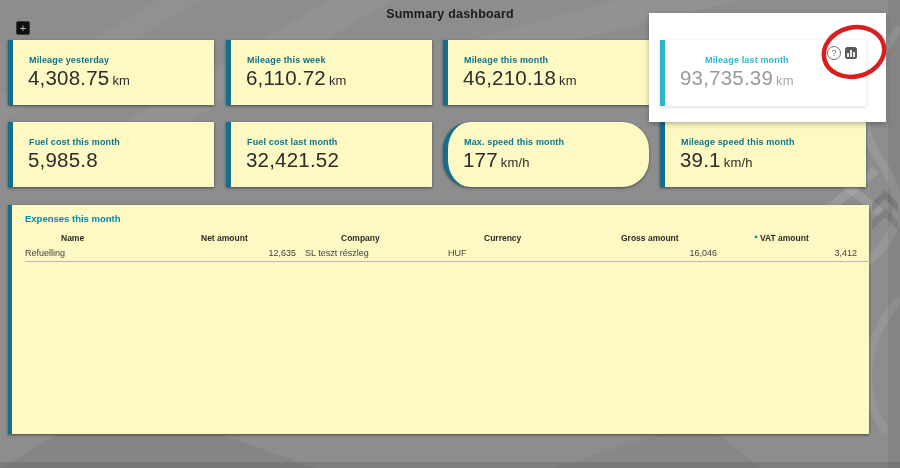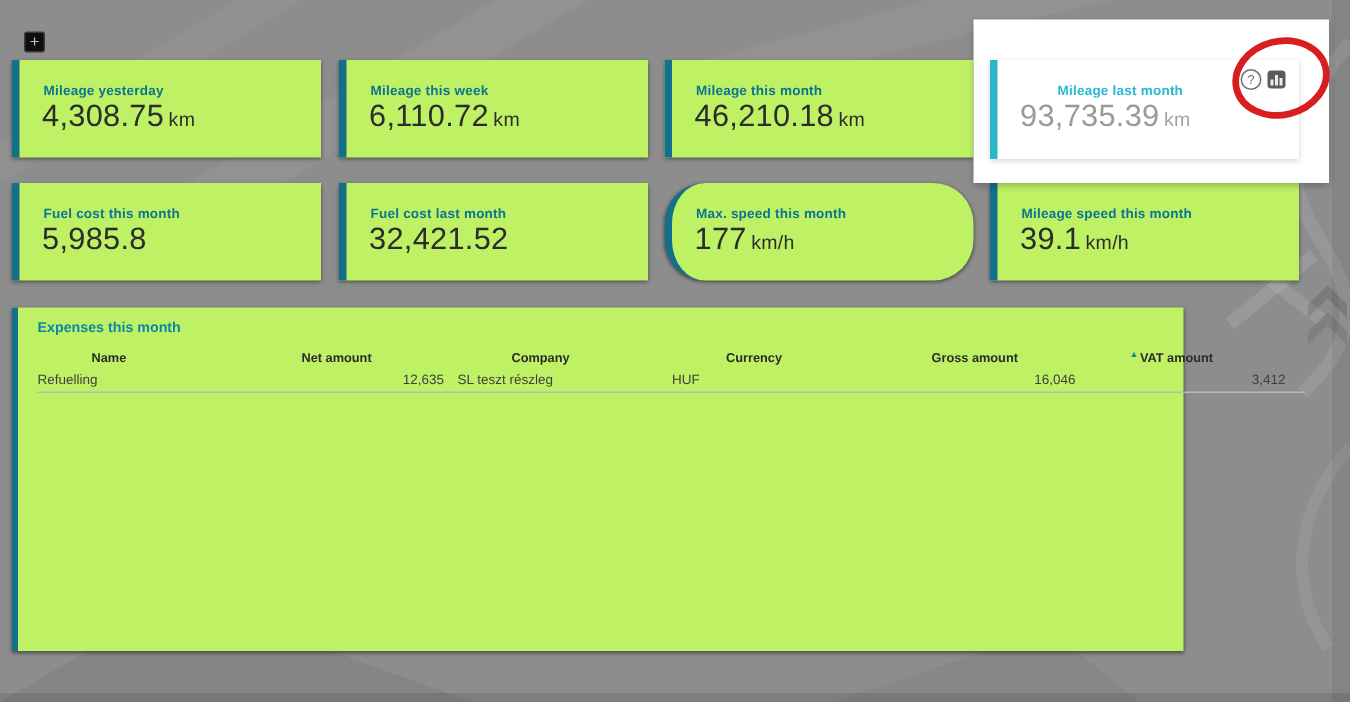--- a/index.html
+++ b/index.html
@@ -8,21 +8,21 @@
   .bg-decor{position:absolute;left:0;top:0;z-index:0;pointer-events:none;}
 
   .page-title{position:absolute;top:7px;left:0;width:100%;text-align:center;
     font-size:12.5px;font-weight:bold;color:#1c1c1c;letter-spacing:.2px;z-index:1;margin:0;}
 
   .add-btn{position:absolute;left:16px;top:21px;width:14px;height:14px;
     background:#0e0e0e;border:1px solid #3a3a3a;border-radius:2px;color:#c9bfa8;
     font-size:11px;line-height:11px;text-align:center;padding:0;cursor:pointer;z-index:1;}
 
   
-  .card{position:absolute;width:206px;height:65px;background:#bef264;
+  .card{position:absolute;width:206px;height:65px;background:#fef9c3;
     border-left:5px solid #14708a;box-sizing:border-box;
     box-shadow:0 1px 3px rgba(0,0,0,.32),0 1px 2px rgba(0,0,0,.2);z-index:1;}
   .card .lbl{display:block;margin:15px 0 1px 16px;font-size:9px;font-weight:bold;
     color:#0b7491;letter-spacing:.15px;}
   .card .val{display:block;margin:0 0 0 15px;font-size:20.5px;color:#2c2c2c;letter-spacing:.2px;}
   .card .unit{font-size:13px;margin-left:3px;color:#2c2c2c;text-align:right;}
   .c0{left:8px;top:40px;}  .c1{left:226px;top:40px;}  .c2{left:443px;top:40px;}
   .c4{left:8px;top:122px;} .c5{left:226px;top:122px;} .c6{left:443px;top:122px;border-radius:27px;} .c7{left:660px;top:122px;}
 
   
@@ -36,21 +36,21 @@
   .hl-icons{position:absolute;top:6px;right:9px;display:flex;gap:4px;align-items:center;}
   .help-icon{width:12px;height:12px;border:1.4px solid #6f6f6f;border-radius:50%;
     color:#6f6f6f;font-size:8.5px;line-height:12px;text-align:center;cursor:pointer;}
   .chart-icon{width:12px;height:12px;background:#5a5a5a;border-radius:2.5px;cursor:pointer;
     display:flex;align-items:flex-end;justify-content:center;gap:1px;padding-bottom:2px;box-sizing:border-box;}
   .chart-icon i{display:block;width:2px;background:#ececec;}
   .chart-icon .b1{height:4px;} .chart-icon .b2{height:7px;} .chart-icon .b3{height:5px;}
   .red-circle{position:absolute;left:812px;top:19px;z-index:4;pointer-events:none;}
 
   
-  .expenses{position:absolute;left:8px;top:205px;width:781px;height:229px;background:#bef264;
+  .expenses{position:absolute;left:8px;top:205px;width:861px;height:229px;background:#fef9c3;
     border-left:4px solid #14708a;box-sizing:border-box;
     box-shadow:0 1px 3px rgba(0,0,0,.32),0 1px 2px rgba(0,0,0,.2);z-index:1;}
   .expenses .ttl{display:block;margin:8px 0 0 13px;font-size:9.5px;font-weight:bold;color:#0d86a6;}
   .tgrid{display:grid;grid-template-columns:140px 140px 143px 137px 132px 140px;
     margin-left:13px;align-items:center;}
   .thead{margin-top:7px;height:14px;}
   .thead .th{font-size:8.5px;font-weight:bold;color:#2b2b2b;cursor:pointer;padding-left:36px;}
   .trow{height:16px;border-bottom:1px solid #b9b9b9;width:845px;cursor:pointer;}
   .trow .td{font-size:9px;color:#3f3f3f;}
   .al-r{text-align:right;}
@@ -72,20 +72,21 @@
     <path d="M900,28 C858,78 853,120 880,160 S902,232 868,262" stroke="#ffffff" stroke-width="9" fill="none" opacity="0.09"></path>
     <path d="M900,298 C863,340 858,392 886,432" stroke="#ffffff" stroke-width="8" fill="none" opacity="0.08"></path>
     <line x1="820" y1="216" x2="876" y2="170" stroke="#ffffff" stroke-width="9" opacity="0.10"></line>
     <line x1="827" y1="171" x2="881" y2="213" stroke="#ffffff" stroke-width="9" opacity="0.10"></line>
     <path d="M872,203 L885,190 L898,203 L898,212 L885,199 L872,212 Z" fill="#000000" opacity="0.12"></path>
     <path d="M872,221 L885,208 L898,221 L898,230 L885,217 L872,230 Z" fill="#000000" opacity="0.09"></path>
     <rect x="888" y="0" width="12" height="468" fill="#000000" opacity="0.06"></rect>
     <rect x="0" y="462" width="900" height="6" fill="#000000" opacity="0.10"></rect>
   </svg>
 
+  <h1 class="page-title">Summary dashboard</h1>
 
   <button class="add-btn">
     <span>+</span>
   </button>
 
   <div class="card c0">
     <span class="lbl">Mileage yesterday</span>
     <span class="val"><span>4,308.75</span><span class="unit">km</span></span>
   </div>
   <div class="card c1">

